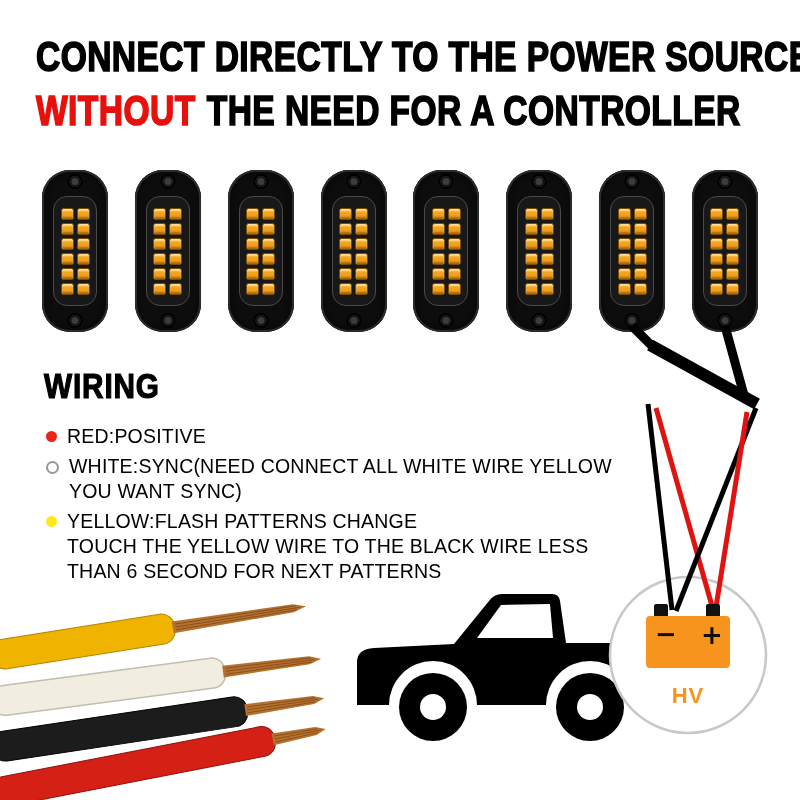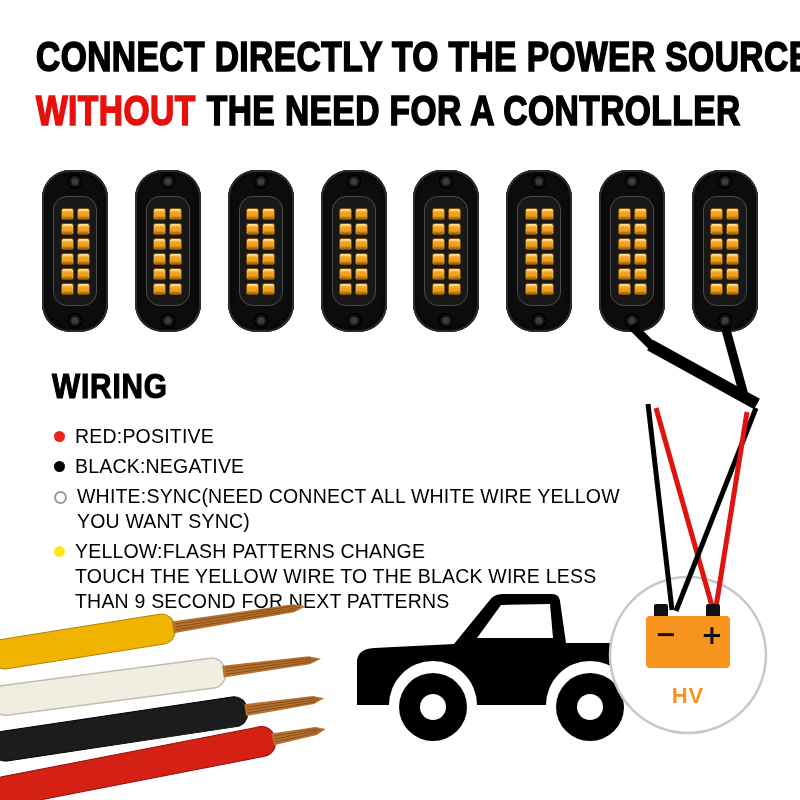--- a/index.html
+++ b/index.html
@@ -42,21 +42,21 @@
   .screw {
     position:absolute; left:50%; transform:translateX(-50%);
     width:11px; height:11px; border-radius:50%;
     background:#3c3c3c;
     box-shadow: inset 0 0 0 2px #141414, 0 0 0 2px #000;
   }
   .screw.top { top:6px; }
   .screw.bottom { bottom:6px; }
 
   
-  .wiring-section { position:absolute; left:44px; top:364px;margin-left:8px; }
+  .wiring-section { position:absolute; left:44px; top:364px; }
   .wiring-title-wrap { height:44px; line-height:44px; }
   .wiring-title {
     display:inline-block; transform:scaleX(0.85); transform-origin:0 50%;
     font-size:35px; font-weight:bold; color:#000; -webkit-text-stroke:1.2px #000;
     letter-spacing:1px;
   }
   .wiring-list { list-style:none; margin:16px 0 0 0; padding:0; }
   .wiring-item { display:flex; align-items:flex-start; margin-bottom:5px; }
   .bullet {
     flex:none; width:11px; height:11px; border-radius:50%;
@@ -261,36 +261,32 @@
   <div class="wiring-section">
     <div class="wiring-title-wrap">
       <span class="wiring-title">WIRING</span>
     </div>
     <ul class="wiring-list">
     <li class="wiring-item">
       <span class="bullet" style="background-color: rgb(232, 36, 28);"></span>
       <span class="wiring-text">RED:POSITIVE</span>
     </li>
 
-    <li class="wiring-item">
-      <span class="bullet" style="background-color: rgb(0, 0, 0);"></span>
-      <span class="wiring-text">BLACK:NEGATIVE</span>
-    </li>
 
     <li class="wiring-item">
       <span class="bullet" style="background-color: rgb(255, 255, 255); border: 2px solid rgb(153, 153, 153); width: 9px; height: 9px;"></span>
       <span class="wiring-text">WHITE:SYNC(NEED CONNECT ALL WHITE WIRE YELLOW
 YOU WANT SYNC)</span>
     </li>
 
     <li class="wiring-item">
       <span class="bullet" style="background-color: rgb(255, 232, 26);"></span>
       <span class="wiring-text">YELLOW:FLASH PATTERNS CHANGE
 TOUCH THE YELLOW WIRE TO THE BLACK WIRE LESS
-THAN 9 SECOND FOR NEXT PATTERNS</span>
+THAN 6 SECOND FOR NEXT PATTERNS</span>
     </li>
   </ul>
   </div>
 
   <svg class="wires-photo" viewBox="0 0 348 202">
 
     <g transform="translate(-8,58) rotate(-9)">
       <rect x="0" y="-15" width="185" height="30" rx="13" stroke="#b38400" stroke-width="1" fill="#f0b400"></rect>
       <polygon points="183,-6 305,-4 318,0 305,4 183,6" fill="#b5722e"></polygon>
       <line x1="186" y1="-3" x2="308" y2="-2" stroke="#8a4f1d" stroke-width="1"></line>

